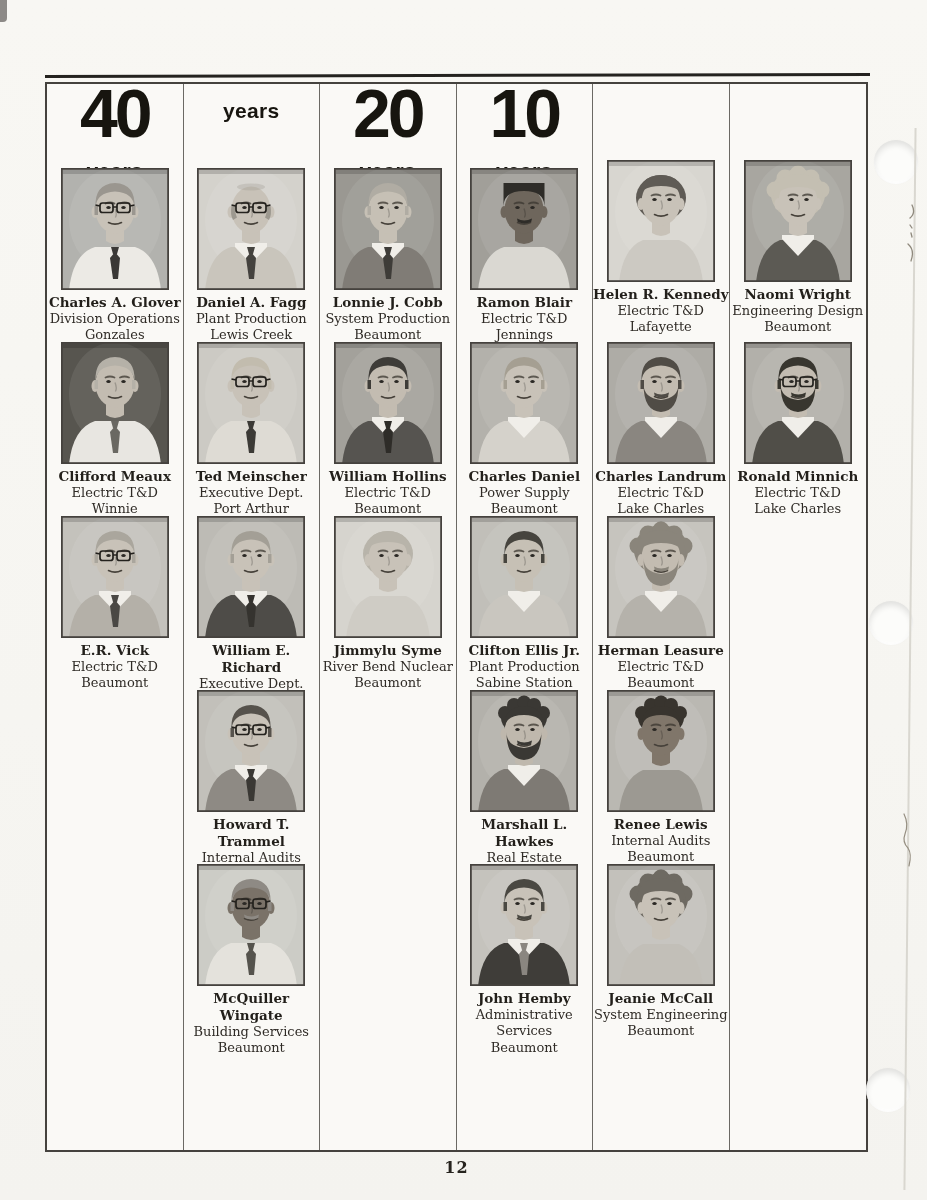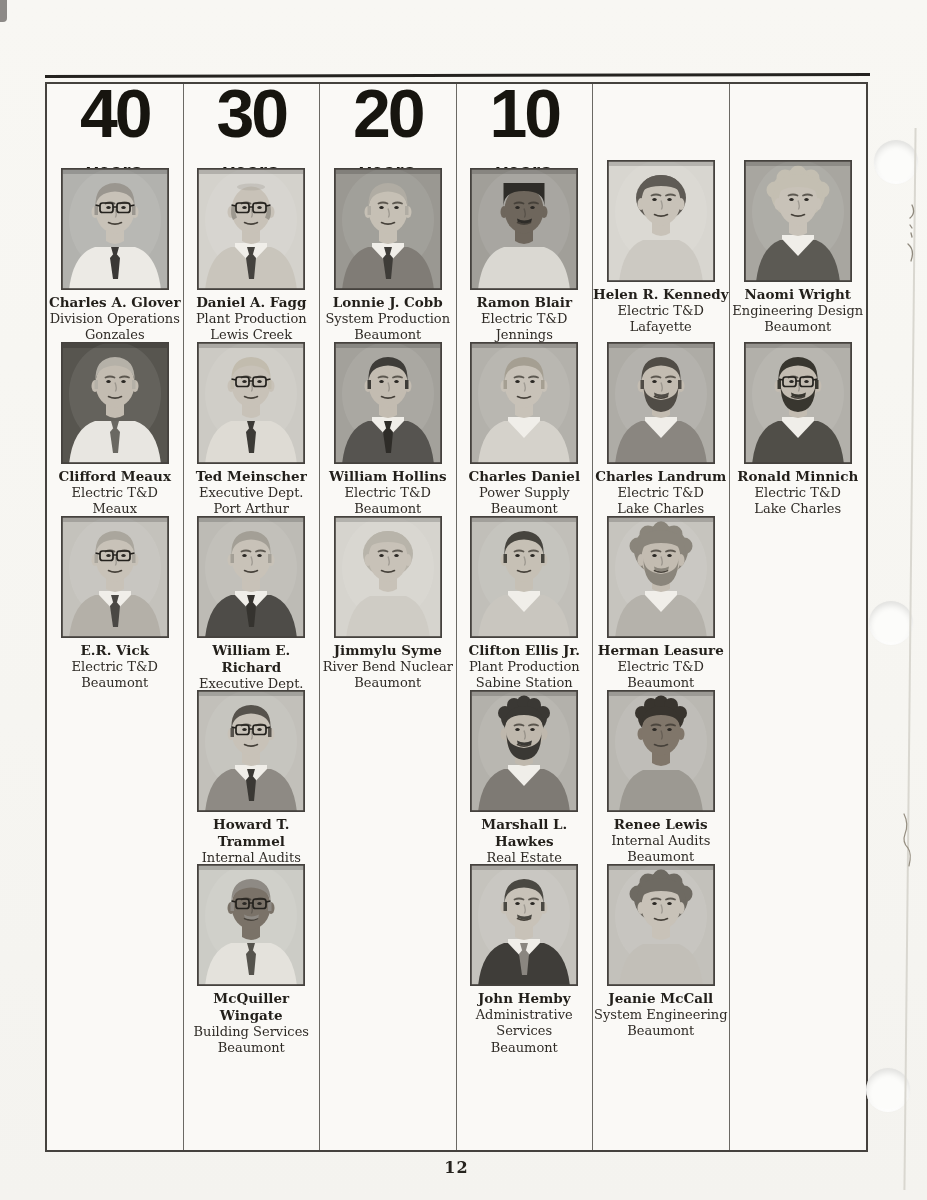--- a/index.html
+++ b/index.html
@@ -117,21 +117,21 @@
               <ellipse cx="62.5" cy="39.5" rx="2.2" ry="1.6" fill="#2b2925"></ellipse>
               <path d="M54 40.5 q2.3 6 0.4 9" fill="none" stroke="#000000" stroke-width="1.4" opacity="0.2"></path>
               <path d="M47.5 54.5 q6.5 3.2 13 0" fill="none" stroke="#46413a" stroke-width="1.6" stroke-linecap="round"></path>
               <rect x="2" y="2" width="104" height="4" fill="#000000" opacity="0.16"></rect>
               <rect x="0.9" y="0.9" width="106.2" height="120.2" fill="none" stroke="#45423e" stroke-width="1.8"></rect>
             </svg>
           </div>
           <figcaption class="cap">
             <div class="nm">Clifford Meaux</div>
             <div class="dept">Electric T&amp;D</div>
-            <div class="loc">Meaux</div>
+            <div class="loc">Winnie</div>
           </figcaption>
         </figure>
         <figure class="person" style="top: 432px;">
           <div class="photo">
             <svg width="108" height="122" viewBox="0 0 108 122" xmlns="http://www.w3.org/2000/svg">
               <rect width="108" height="122" fill="#c4c2bc"></rect>
               <ellipse cx="54" cy="52" rx="46" ry="52" fill="#ffffff" opacity="0.08"></ellipse>
               <path d="M8,122 Q12,86 34,79 L74,79 Q96,86 100,122 Z" fill="#b4b0a8"></path>
               <path d="M38,79 L54,96 L70,79 L70,75 L38,75 Z" fill="#f0eee9"></path>
               <path d="M50,79 L58,79 L56,86 L52,86 Z" fill="#4a4844"></path>
@@ -161,21 +161,20 @@
           </div>
           <figcaption class="cap">
             <div class="nm">E.R. Vick</div>
             <div class="dept">Electric T&amp;D</div>
             <div class="loc">Beaumont</div>
           </figcaption>
         </figure>
       </div>
       <div class="col">
         <div class="year-head">
-          <div class="yr-num">30</div>
           <div class="yr-lbl">years</div>
         </div>
         <figure class="person" style="top: 84px;">
           <div class="photo">
             <svg width="108" height="122" viewBox="0 0 108 122" xmlns="http://www.w3.org/2000/svg">
               <rect width="108" height="122" fill="#d4d2cc"></rect>
               <ellipse cx="54" cy="52" rx="46" ry="52" fill="#ffffff" opacity="0.08"></ellipse>
               <path d="M8,122 Q12,86 34,79 L74,79 Q96,86 100,122 Z" fill="#c9c5bc"></path>
               <path d="M38,79 L54,96 L70,79 L70,75 L38,75 Z" fill="#f0eee9"></path>
               <path d="M50,79 L58,79 L56,86 L52,86 Z" fill="#44423e"></path>

